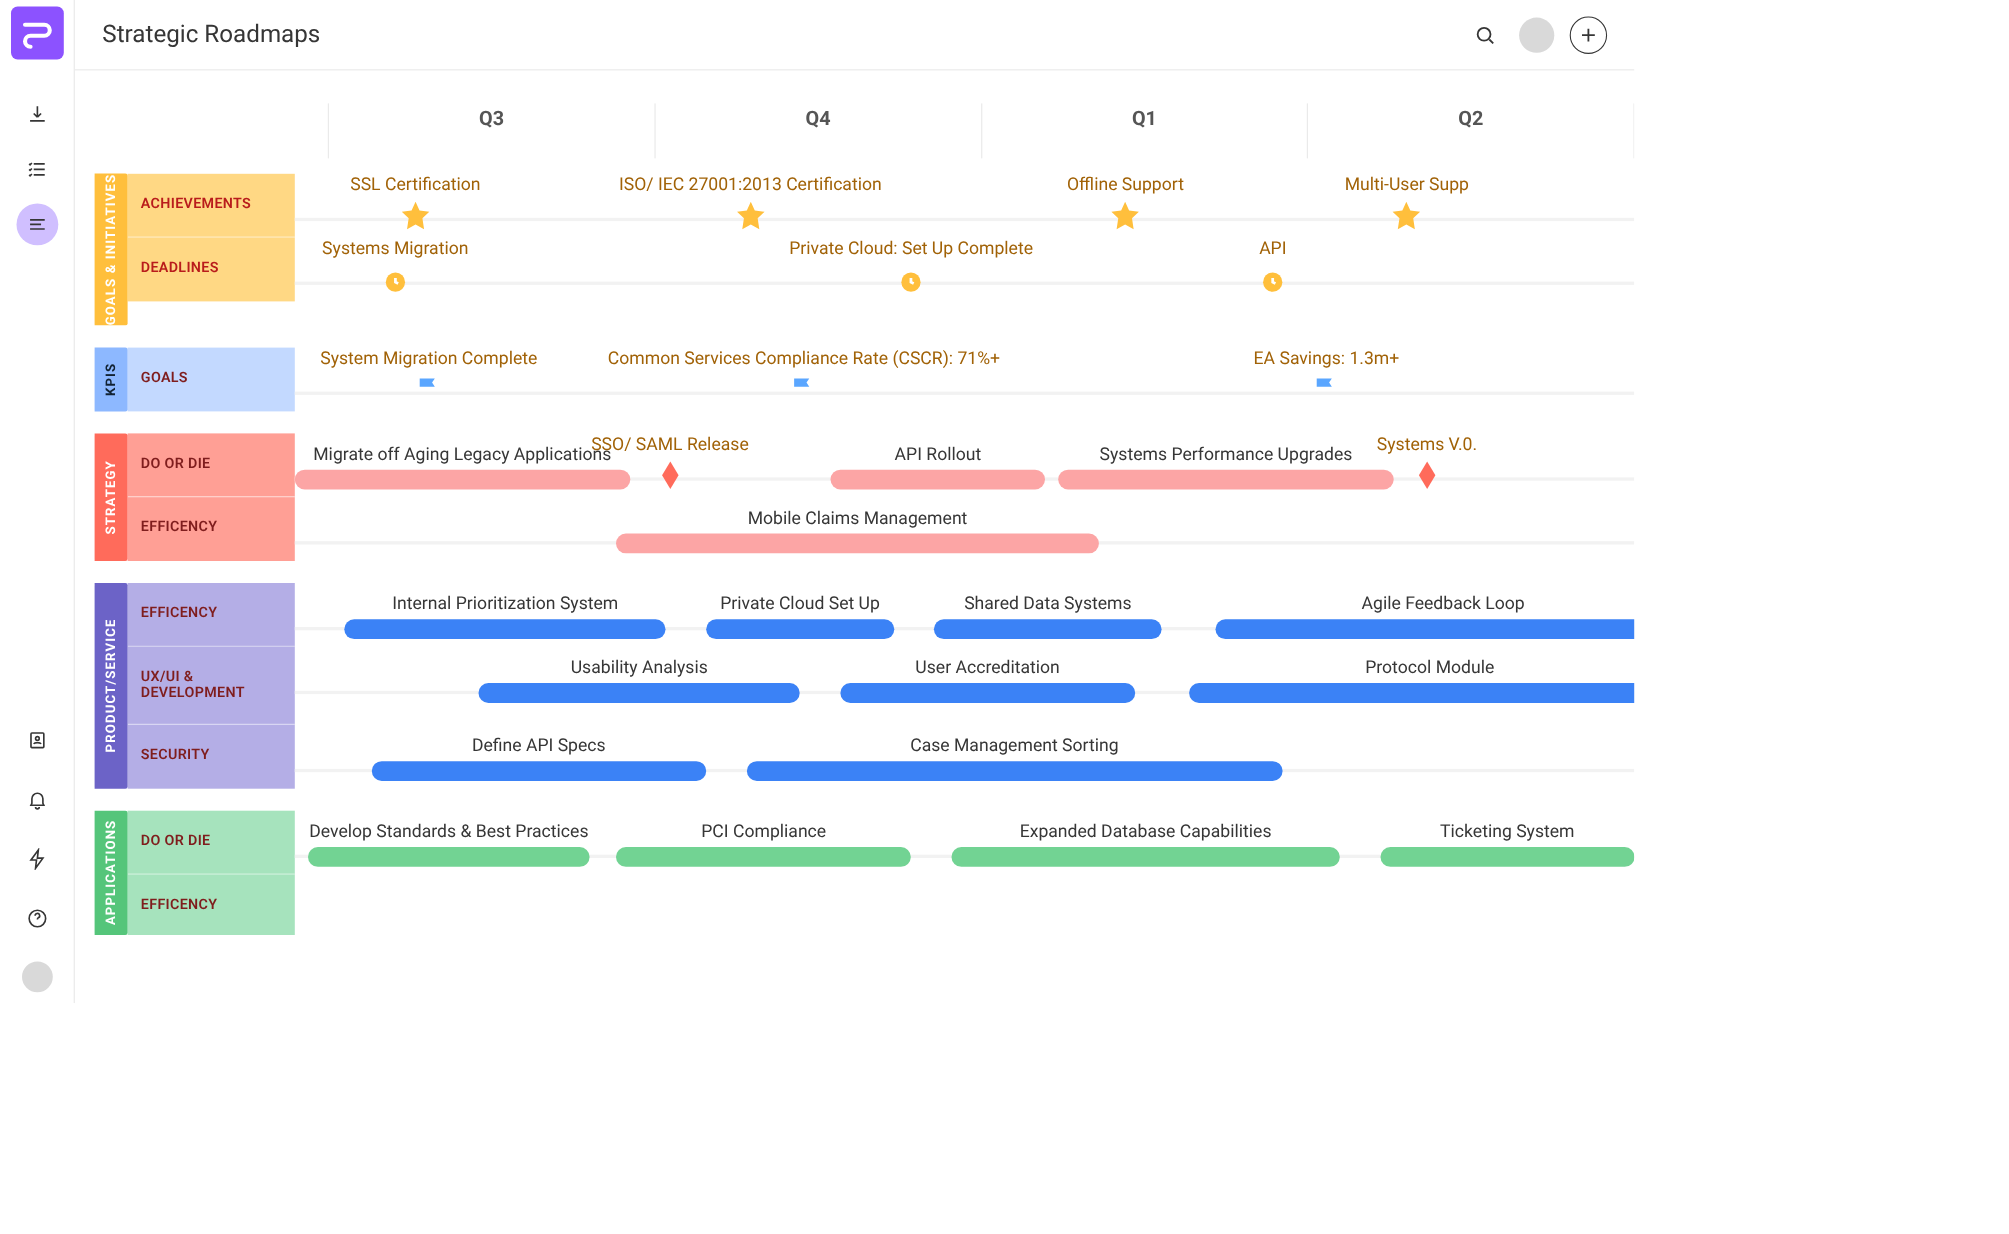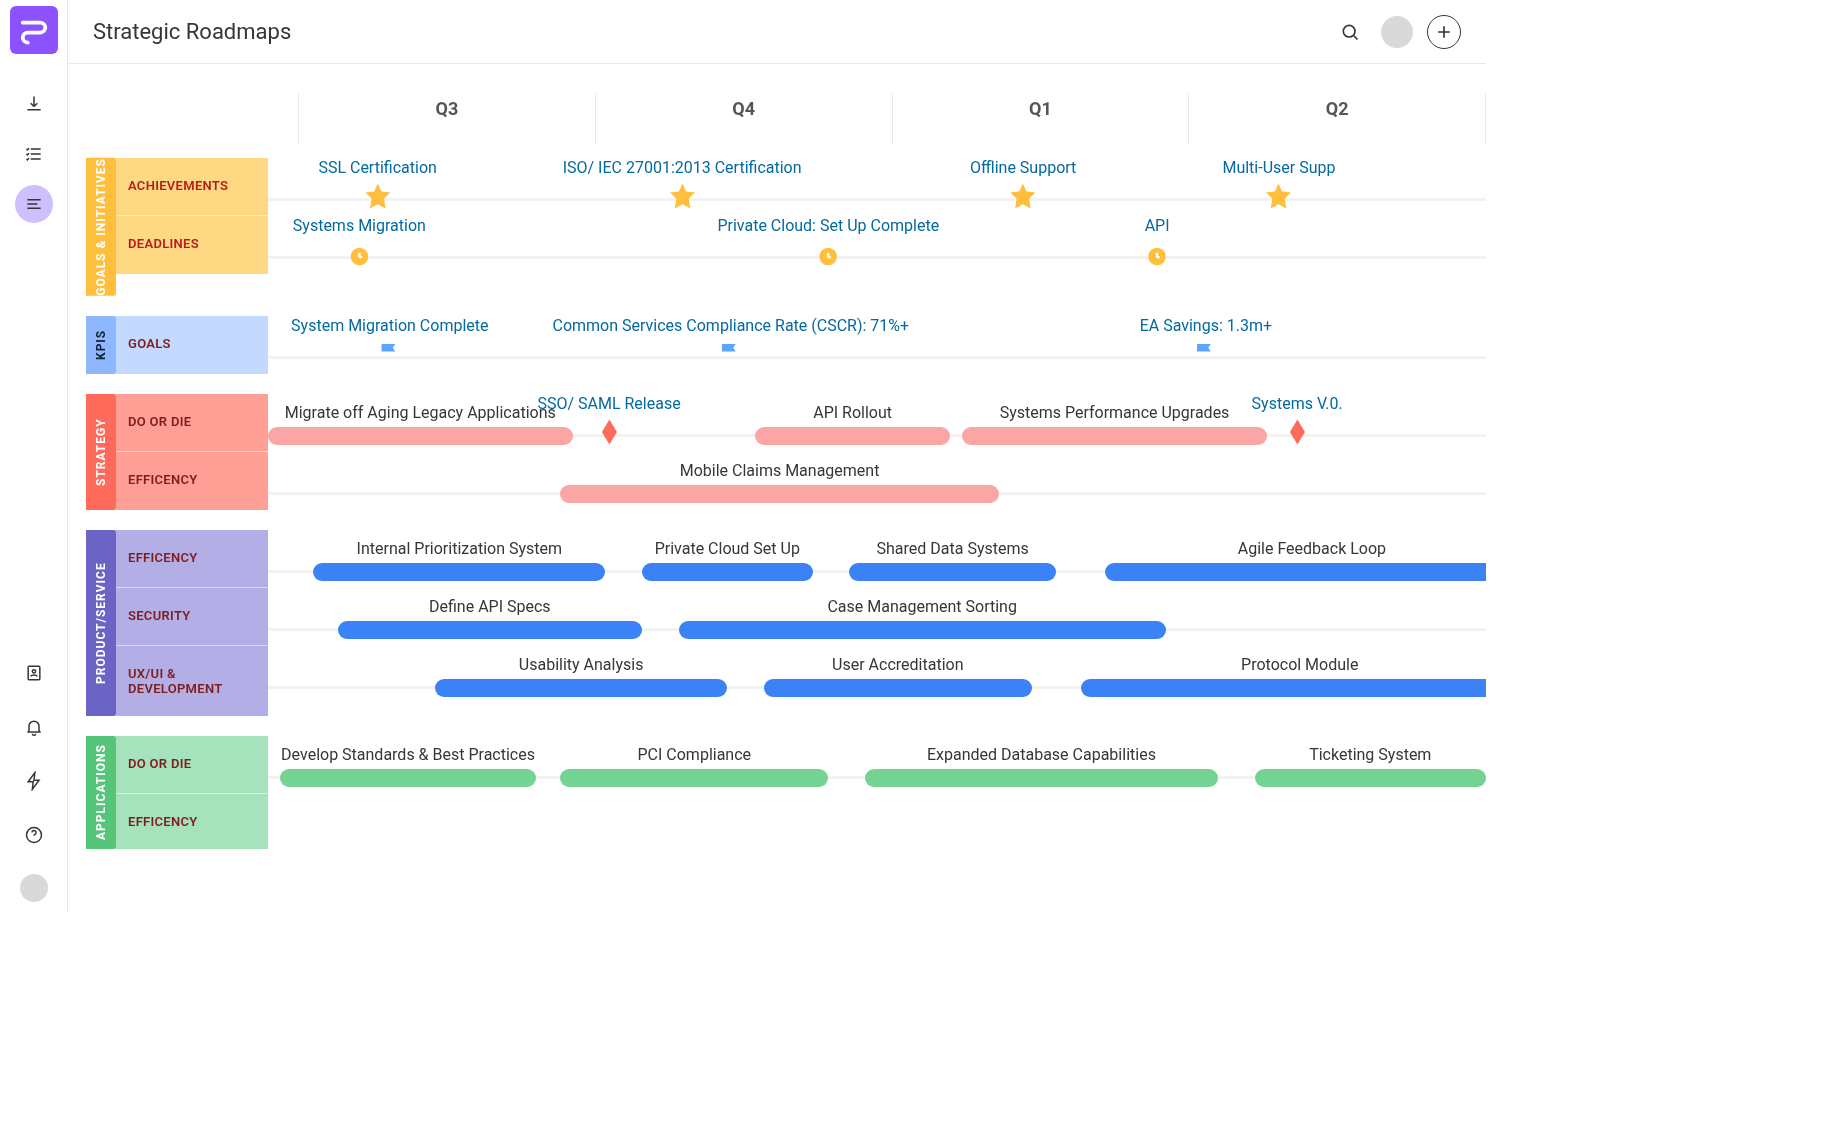--- a/index.html
+++ b/index.html
@@ -99,21 +99,21 @@
 .lane-track {
   flex:1; position:relative;
   min-height: 58px;
 }
 .lane-track .baseline {
   position:absolute; left:0; right:0; top:40px; height:3px; background:#f2f2f2;
 }
 
 .milestone {
   position:absolute; top:0; text-align:center;
-  font-size:16px; color:#0369a1;
+  font-size:16px; color:#a16207;
   display:flex; flex-direction:column; align-items:center;
   transform:translateX(-50%);
   pointer-events:auto;
 }
 .milestone .label { white-space:nowrap; margin-bottom:4px; font-weight:400;}
 .milestone .shape { width:30px; height:30px; }
 .star { fill:#ffbf3c; }
 .clock-shape { fill:#ffbf3c; }
 .flag-shape { fill:#5aa6ff; }
 .diamond-shape { fill:#ff6b5b; }
@@ -376,43 +376,43 @@
                   </div>
                   <div class="bar blue" style="left:45%;width:17%">
                     <span class="blabel">Shared Data Systems</span>
                   </div>
                   <div class="bar blue" style="left:66%;width:34%">
                     <span class="blabel">Agile Feedback Loop</span>
                   </div>
                 </div>
               </div>
               <div class="lane">
+                <div class="lane-title">UX/UI &amp; DEVELOPMENT</div>
+                <div class="lane-track">
+                  <div class="baseline"></div>
+                  <div class="bar blue" style="left:11%;width:24%">
+                    <span class="blabel">Usability Analysis</span>
+                  </div>
+                  <div class="bar blue" style="left:38%;width:22%">
+                    <span class="blabel">User Accreditation</span>
+                  </div>
+                  <div class="bar blue" style="left:64%;width:36%">
+                    <span class="blabel">Protocol Module</span>
+                  </div>
+                </div>
+              </div>
+              <div class="lane">
                 <div class="lane-title">SECURITY</div>
                 <div class="lane-track">
                   <div class="baseline"></div>
                   <div class="bar blue" style="left:3%;width:25%">
                     <span class="blabel">Define API Specs</span>
                   </div>
                   <div class="bar blue" style="left:31%;width:40%">
                     <span class="blabel">Case Management Sorting</span>
-                  </div>
-                </div>
-              </div>
-              <div class="lane">
-                <div class="lane-title">UX/UI &amp; DEVELOPMENT</div>
-                <div class="lane-track">
-                  <div class="baseline"></div>
-                  <div class="bar blue" style="left:11%;width:24%">
-                    <span class="blabel">Usability Analysis</span>
-                  </div>
-                  <div class="bar blue" style="left:38%;width:22%">
-                    <span class="blabel">User Accreditation</span>
-                  </div>
-                  <div class="bar blue" style="left:64%;width:36%">
-                    <span class="blabel">Protocol Module</span>
                   </div>
                 </div>
               </div>
             </div>
           </div>
           <div class="section sec-apps">
             <div class="section-spine">APPLICATIONS</div>
             <div class="section-body">
               <div class="lane">
                 <div class="lane-title">DO OR DIE</div>

